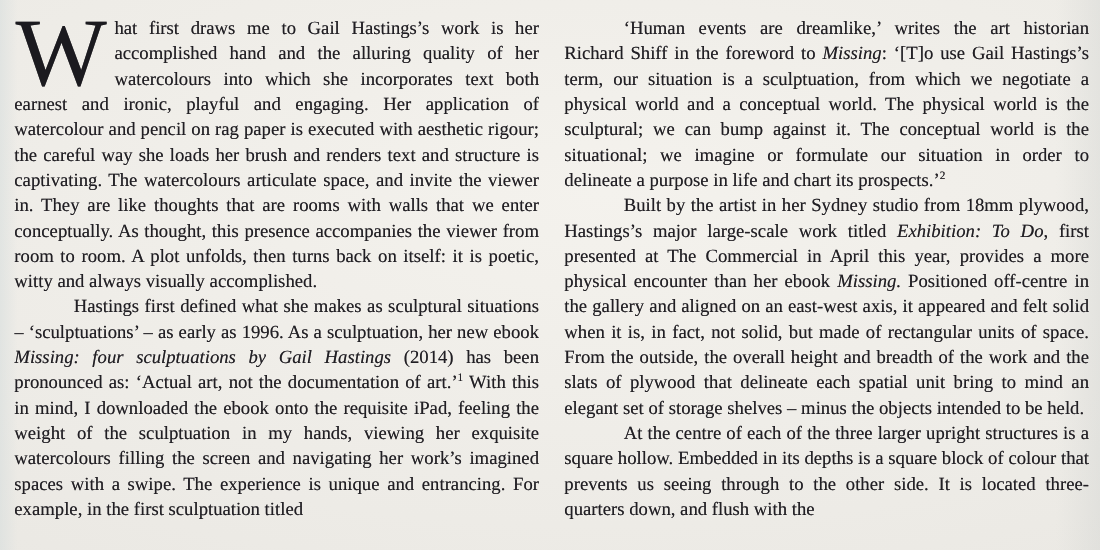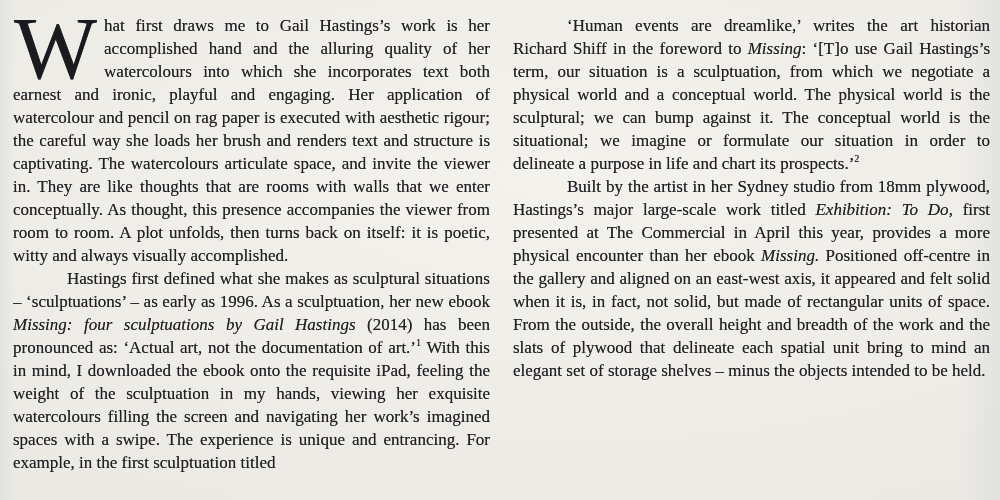--- a/index.html
+++ b/index.html
@@ -62,15 +62,16 @@
 
 <div class="page">
   <div class="columns">
     <div class="column">
         <p class="para"><span class="dropcap">W</span><span>hat first draws me to Gail Hastings’s work is her accomplished hand and the alluring quality of her watercolours into which she incorporates text both earnest and ironic, playful and engaging. Her application of watercolour and pencil on rag paper is executed with aesthetic rigour; the careful way she loads her brush and renders text and structure is captivating. The watercolours articulate space, and invite the viewer in. They are like thoughts that are rooms with walls that we enter conceptually. As thought, this presence accompanies the viewer from room to room. A plot unfolds, then turns back on itself: it is poetic, witty and always visually accomplished.</span></p>
         <p class="para indent"><span>Hastings first defined what she makes as sculptural situations – ‘sculptuations’ – as early as 1996. As a sculptuation, her new ebook </span><em>Missing: four sculptuations by Gail Hastings</em><span> (2014) has been pronounced as: ‘Actual art, not the documentation of art.’</span><sup class="fn">1</sup><span> With this in mind, I downloaded the ebook onto the requisite iPad, feeling the weight of the sculptuation in my hands, viewing her exquisite watercolours filling the screen and navigating her work’s imagined spaces with a swipe. The experience is unique and entrancing. For example, in the first sculptuation titled</span></p>
       </div>
     <div class="column">
         <p class="para indent"><span>‘Human events are dreamlike,’ writes the art historian Richard Shiff in the foreword to </span><em>Missing</em><span>: ‘[T]o use Gail Hastings’s term, our situation is a sculptuation, from which we negotiate a physical world and a conceptual world. The physical world is the sculptural; we can bump against it. The conceptual world is the situational; we imagine or formulate our situation in order to delineate a purpose in life and chart its prospects.’</span><sup class="fn">2</sup></p>
         <p class="para indent"><span>Built by the artist in her Sydney studio from 18mm plywood, Hastings’s major large-scale work titled </span><em>Exhibition: To Do</em><span>, first presented at The Commercial in April this year, provides a more physical encounter than her ebook </span><em>Missing.</em><span> Positioned off-centre in the gallery and aligned on an east-west axis, it appeared and felt solid when it is, in fact, not solid, but made of rectangular units of space. From the outside, the overall height and breadth of the work and the slats of plywood that delineate each spatial unit bring to mind an elegant set of storage shelves – minus the objects intended to be held.</span></p>
+        <p class="para indent"><span>At the centre of each of the three larger upright structures is a square hollow. Embedded in its depths is a square block of colour that prevents us seeing through to the other side. It is located three-quarters down, and flush with the</span></p>
       </div>
   </div>
 </div>
 
 </body></html>

